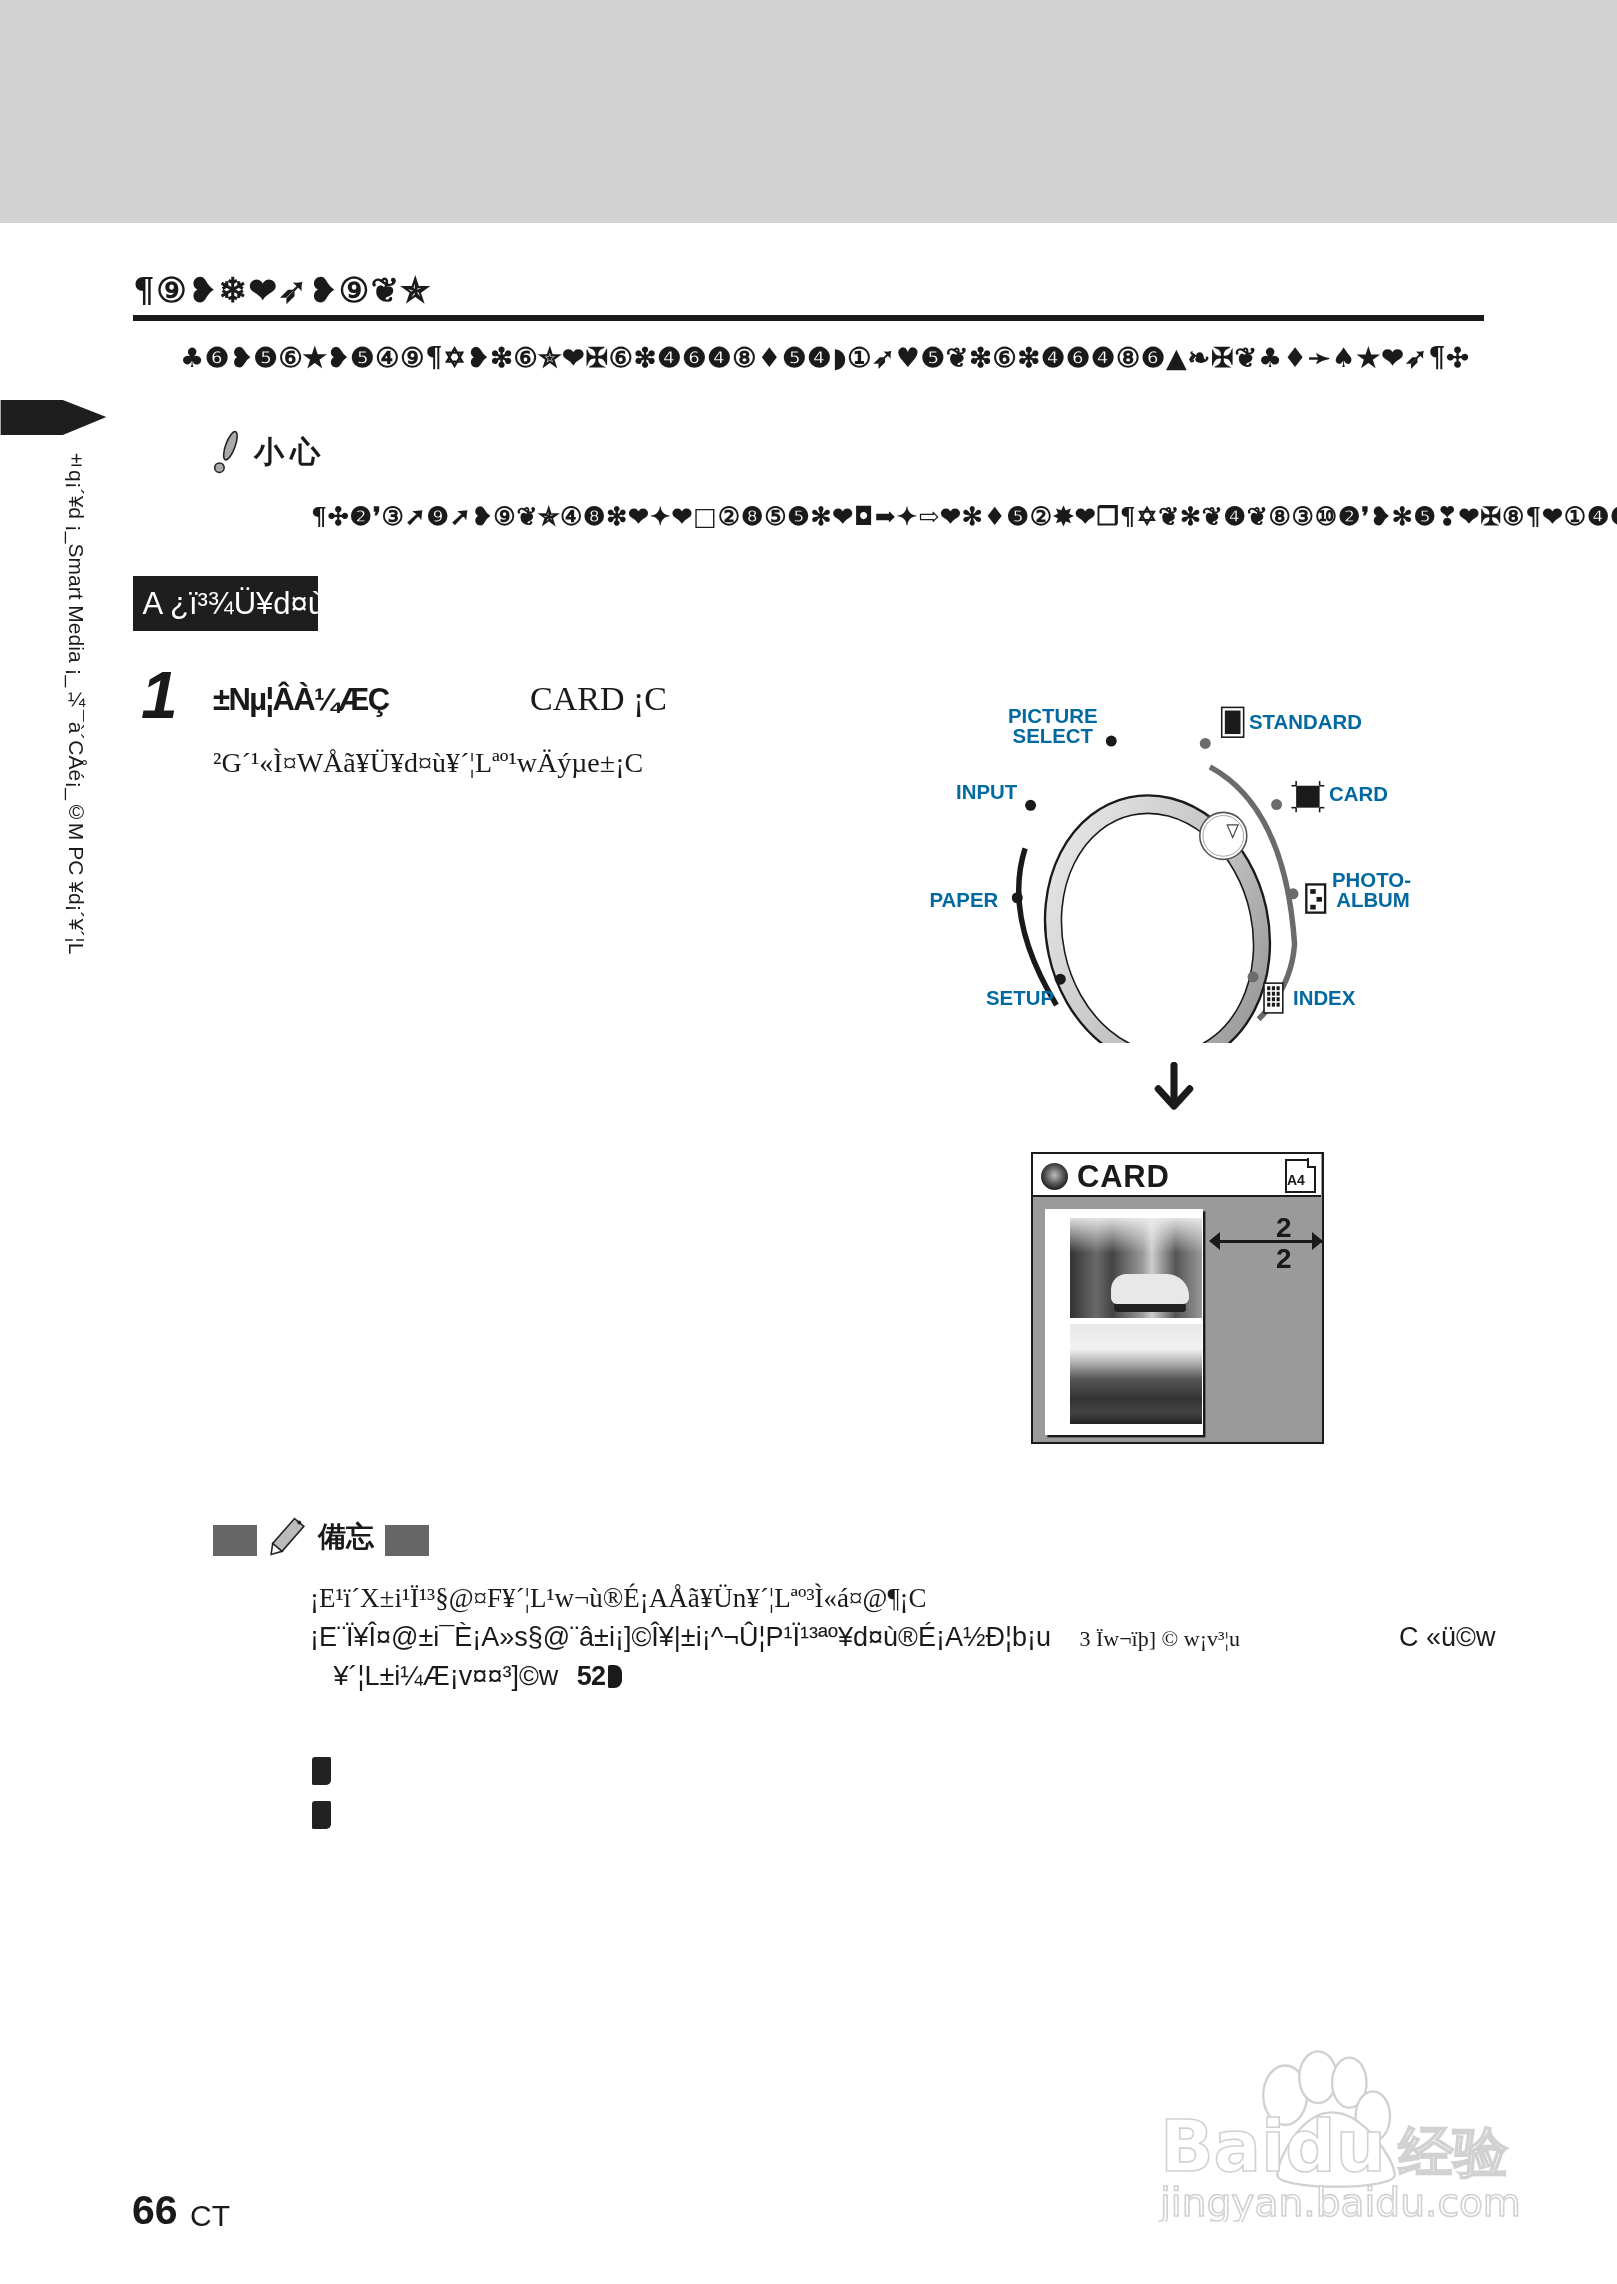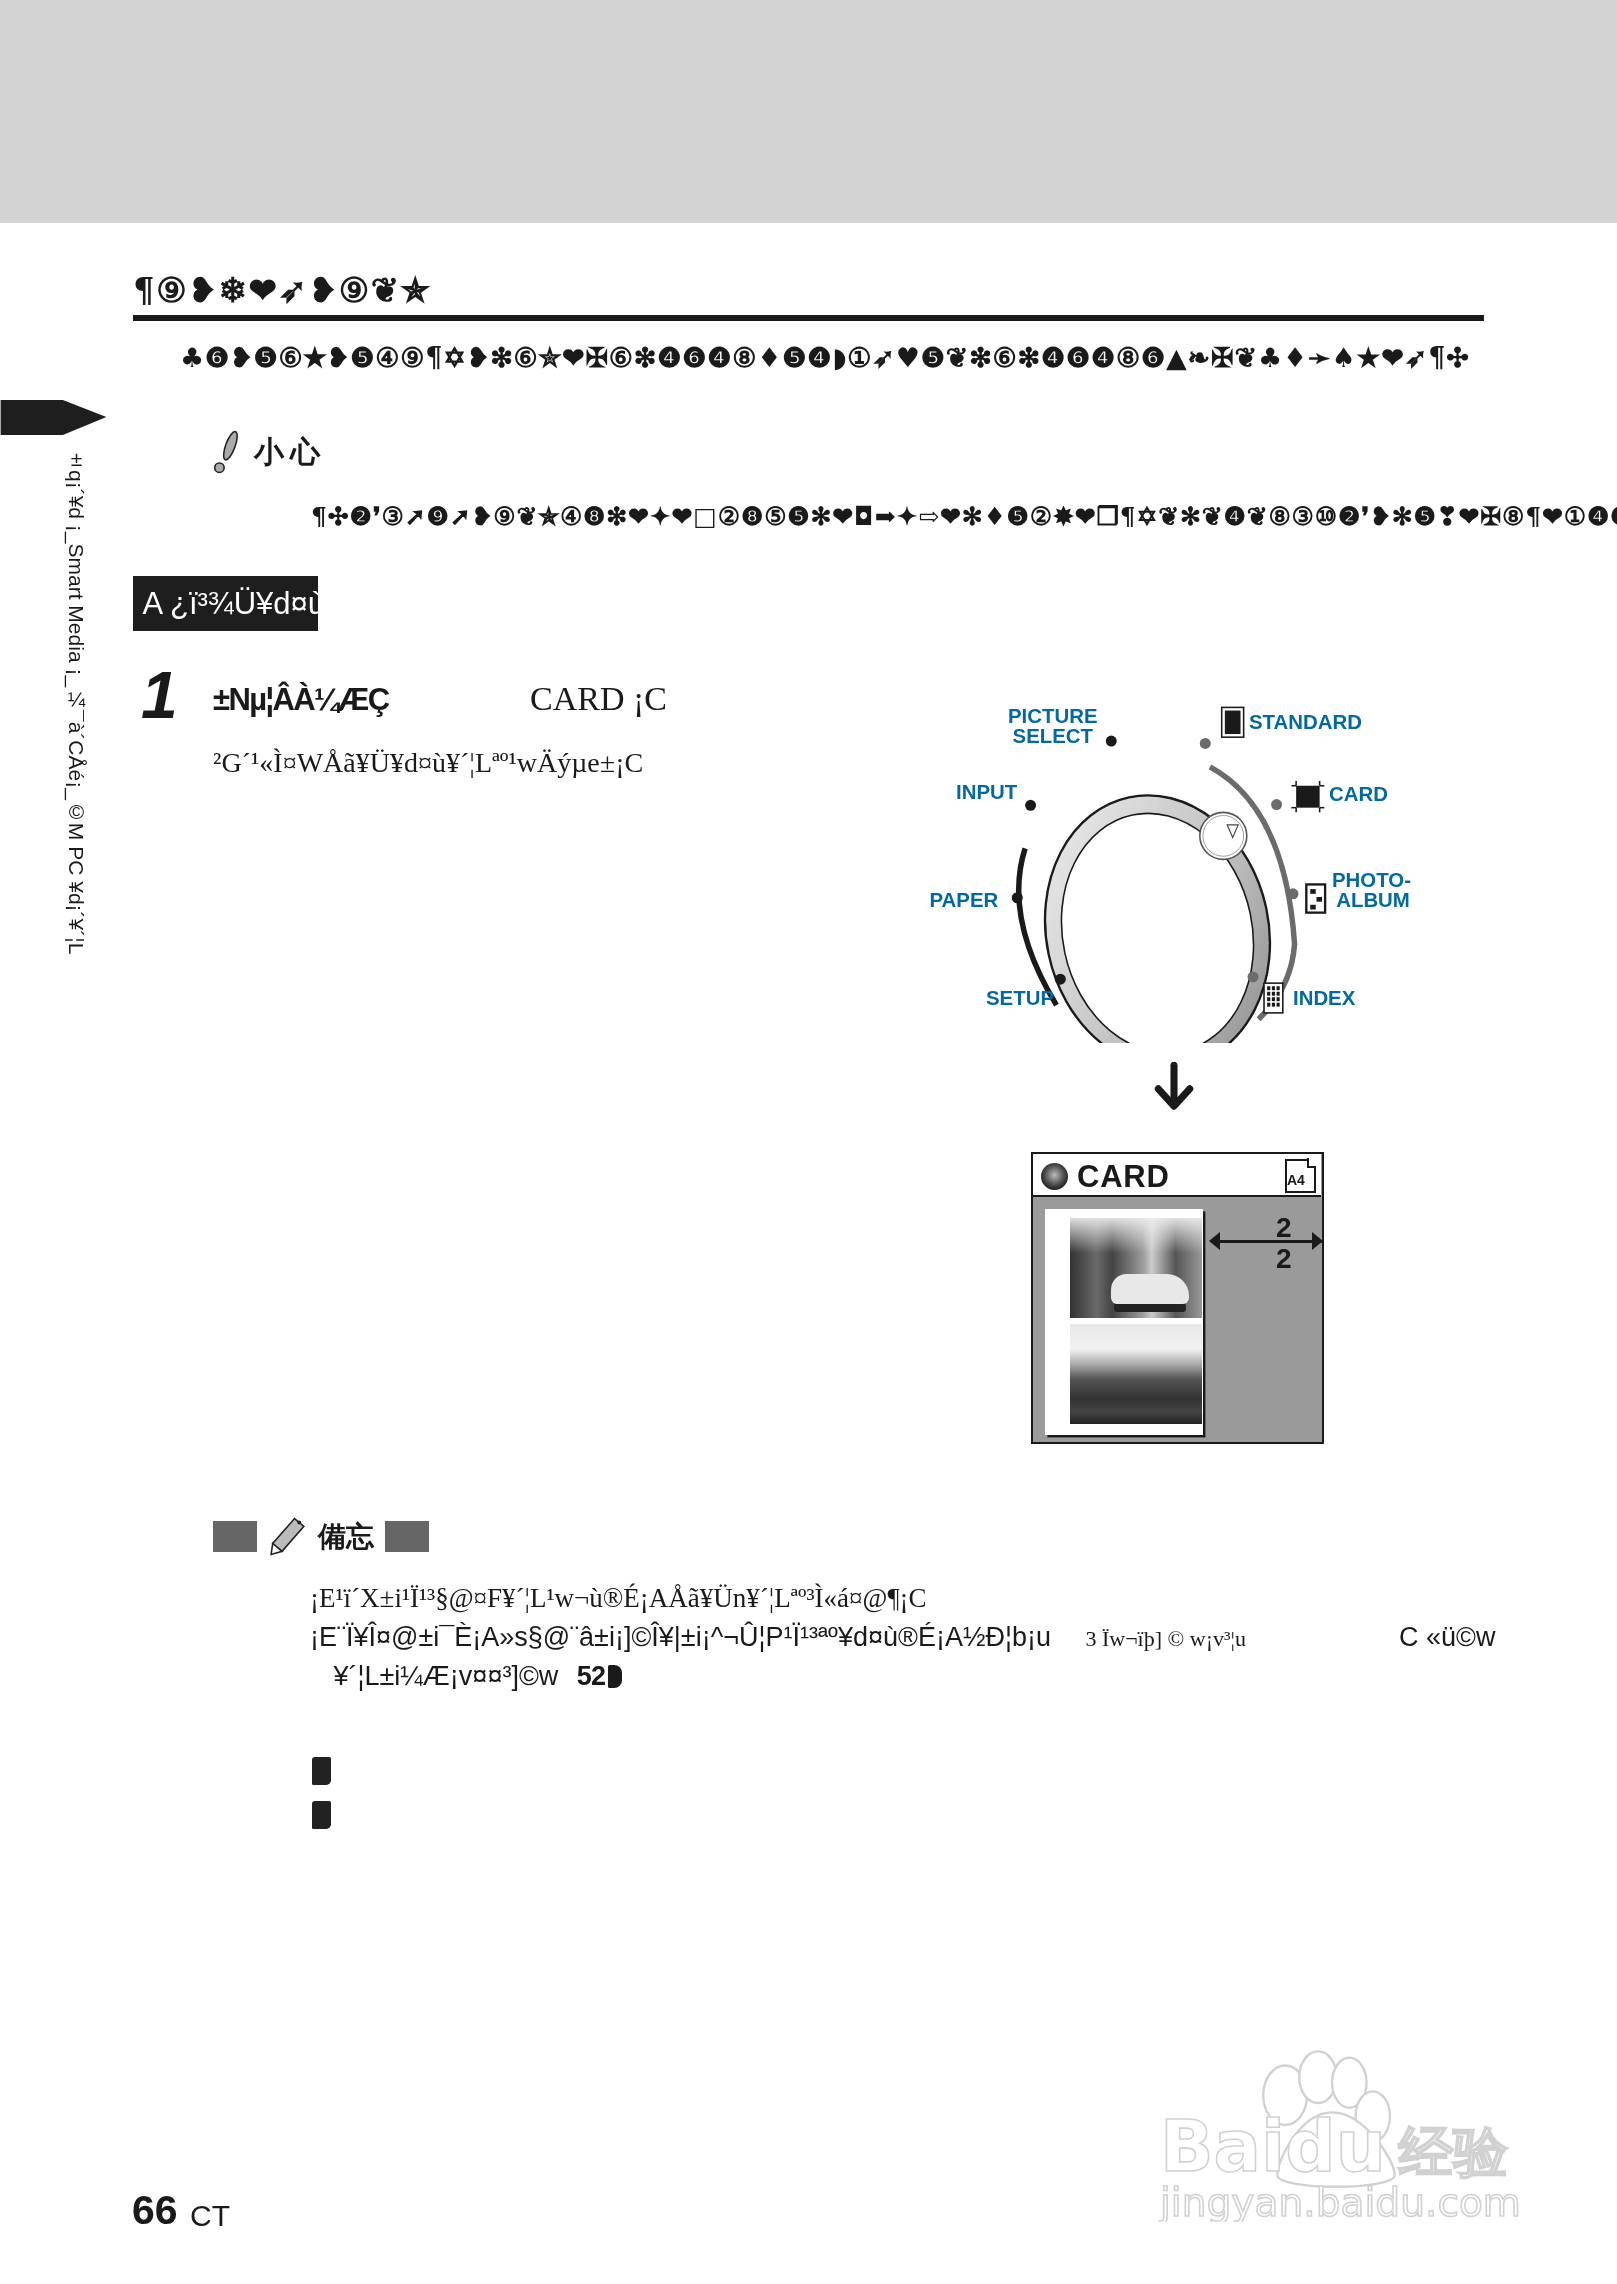--- a/index.html
+++ b/index.html
@@ -46,21 +46,21 @@
       linear-gradient(180deg, rgba(240,240,240,0.9) 0%, rgba(240,240,240,0) 35%),
       linear-gradient(90deg, #333 0%, #6a6a6a 20%, #444 32%, #9a9a9a 55%, #ccc 62%, #555 80%, #999 100%); }
   .photo1:after { content: ""; position: absolute; left: 41px; top: 56px; width: 78px; height: 30px; background: #e8e8e8; border-radius: 15.7px 22px 6.3px 6.3px; box-shadow: 0 11px 0 -3.1px #222; }
   .photo2 { top: 115px; background: linear-gradient(180deg, #e8e8e8 0%, #f2f2f2 25%, #aaa 40%, #555 55%, #333 75%, #444 88%, #222 100%); }
   .lcd-nav { position: absolute; left: 182px; top: 86px; width: 107px; height: 3.1px; background: #1a1a1a; }
   .lcd-nav-l { position: absolute; left: 176px; top: 78px; width: 0; height: 0; border-top: 9.4px solid transparent; border-bottom: 9.4px solid transparent; border-right: 11px solid #1a1a1a; }
   .lcd-nav-r { position: absolute; left: 279px; top: 78px; width: 0; height: 0; border-top: 9.4px solid transparent; border-bottom: 9.4px solid transparent; border-left: 11px solid #1a1a1a; }
   .lcd-frac-num { position: absolute; left: 243px; top: 61px; font-size: 28px; font-weight: bold; line-height: 25px; }
   .lcd-frac-den { position: absolute; left: 243px; top: 92px; font-size: 28px; font-weight: bold; line-height: 25px; }
 
-  .memo-head { left: 213px; top: 1517px; display: flex; align-items: center; gap: 11px; }
+  .memo-head { left: 213px; top: 1517px; display: flex; align-items: flex-end; gap: 11px; }
   .memo-block { width: 44px; height: 31px; background: #666; }
   .memo-title { font-size: 28px; font-weight: bold; font-family: "DejaVu Sans", sans-serif; }
   .memo-lines { left: 310px; top: 1579px; font-size: 27px; line-height: 39px; white-space: nowrap; }
   .memo-line { display: block; height: 39px; }
   .serif { font-family: "Liberation Serif", serif; }
   .memo-ref { font-weight: bold; font-size: 27px; letter-spacing: -0.8px; }
   .ref-icon { display: inline-block; width: 14px; height: 23.5px; background: #1a1a1a; border-radius: 1.6px 7.8px 7.8px 1.6px; vertical-align: -3.1px; margin-left: 3.1px; }
   .bullet-mark { left: 312px; width: 19px; height: 28px; background: #222; border-radius: 3.1px 1.6px 4.7px 1.6px; }
 
   .page-number { left: 132px; top: 2187px; font-size: 41px; font-weight: bold; }
@@ -208,21 +208,21 @@
     <circle cx="40" cy="7" r="2.5" fill="#222"></circle>
   </svg>
   <span class="memo-title">備忘</span>
   <div class="memo-block"></div>
 </div>
 
 <div class="abs memo-lines">
   <span class="memo-line serif">¡E¹ï´X±i¹Ï¹³§@¤F¥´¦L¹w¬ù®É¡AÅã¥Ü­n¥´¦Lªº³Ì«á¤@­¶¡C</span>
   <span class="memo-line">
     <span>¡E¨Ï¥Î¤@±i¯È¡A»s§@¨â±i¡]©Î¥|±i¡^¬Û¦P¹Ï¹³ªº¥d¤ù®É¡A½Ð¦b¡u</span>
-    <span class="serif" style="font-size:22px;margin-left:27px">3 Ïw¬ïþ] © w¡v³¦u</span>
+    <span class="serif" style="font-size:22px;margin-left:21px">3 Ïw¬ïþ] © w¡v³¦u</span>
     <span style="position:absolute;left:1089px">C «ü©w</span>
   </span>
   <span class="memo-line" style="padding-left:23.5px">
     <span>¥´¦L±i¼Æ¡v¤¤³]©w</span>
     <span class="memo-ref" style="margin-left:11px">52</span><span class="ref-icon"></span>
   </span>
 </div>
 <div class="abs bullet-mark" style="top:1757px"></div>
 <div class="abs bullet-mark" style="top:1801px"></div>
 

